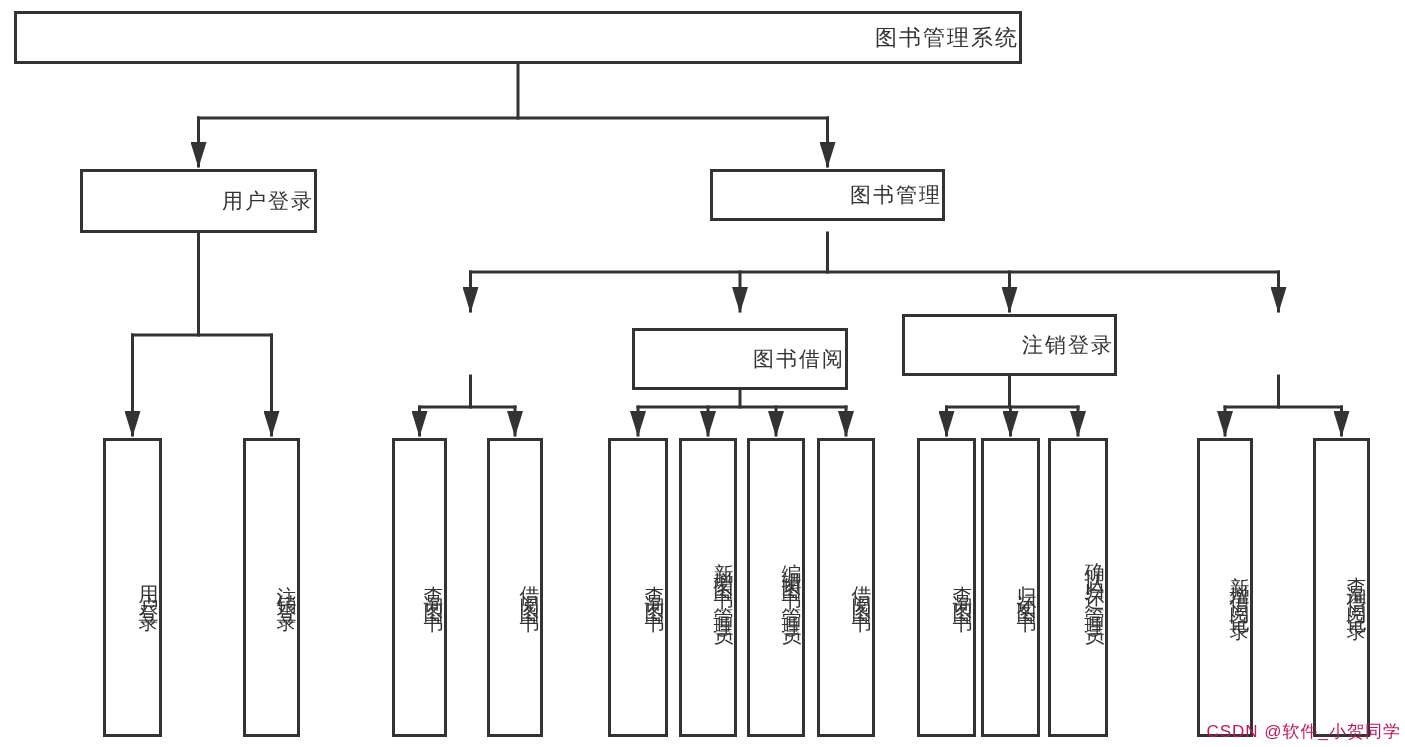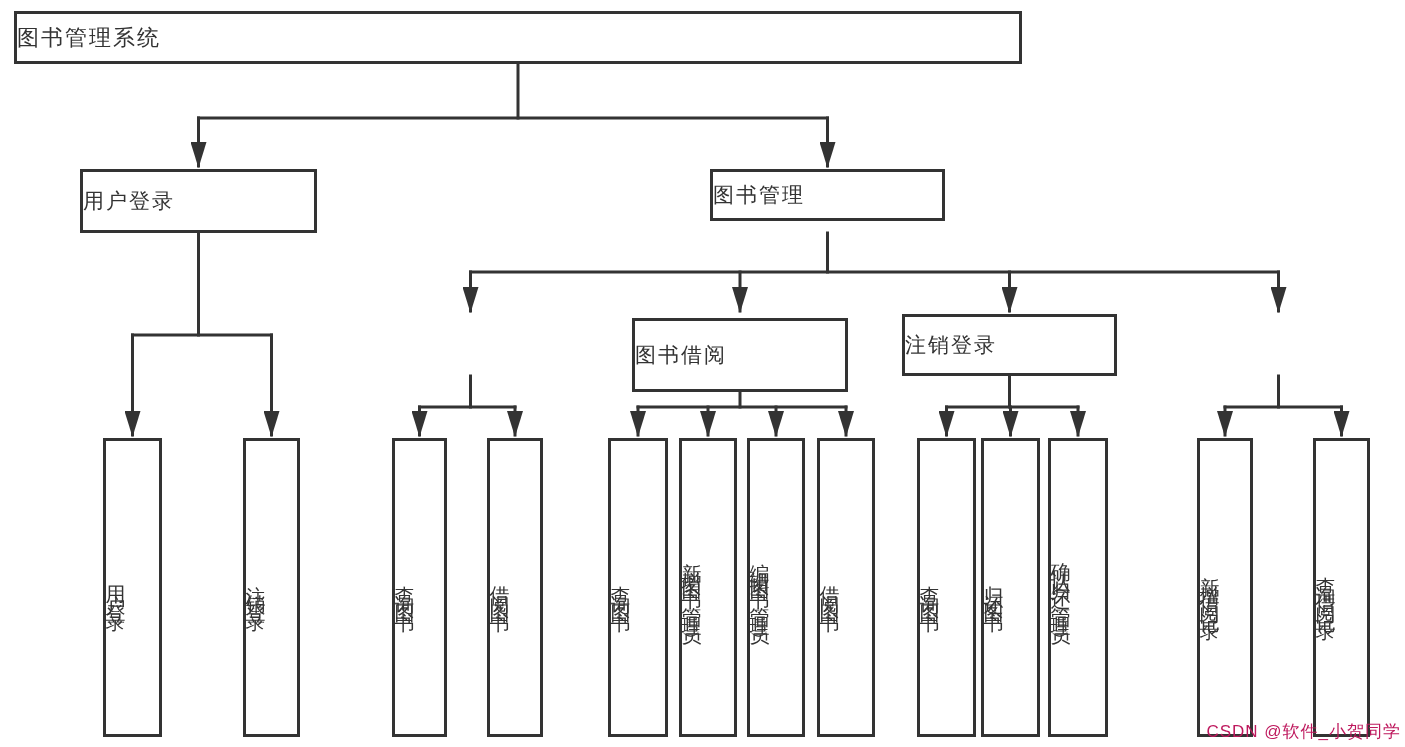--- a/index.html
+++ b/index.html
@@ -15,21 +15,21 @@
     position: absolute;
     left: 0; top: 0;
   }
   .node {
     position: absolute;
     box-sizing: border-box;
     background: #ffffff;
     border: 3px solid #333333;
     display: flex;
     align-items: center;
-    justify-content: flex-start;
+    justify-content: flex-end;
     color: #333333;
     font-size: 21px;
     letter-spacing: 2px;
     white-space: nowrap;
   }
   .node.root { font-size: 22px; }
   .leaf span {
     writing-mode: vertical-rl;
     text-orientation: mixed;
     font-size: 20px;
@@ -105,21 +105,21 @@
     <span>图书管理系统</span>
   </div>
 
   <div class="node" style="left:80px; top:169px; width:237px; height:64px">
     <span>用户登录</span>
   </div>
   <div class="node" style="left:710px; top:169px; width:235px; height:52px">
     <span>图书管理</span>
   </div>
 
-  <div class="node" style="left:632px; top:318px; width:216px; height:74px">
+  <div class="node" style="left:632px; top:328px; width:216px; height:62px">
     <span>图书借阅</span>
   </div>
   <div class="node" style="left:902px; top:314px; width:215px; height:62px">
     <span>注销登录</span>
   </div>
 
   <div class="node leaf" style="left:103px; top:438px; width:59px; height:299px">
     <span>用户登录</span>
   </div>
   <div class="node leaf" style="left:243px; top:438px; width:57px; height:299px">

